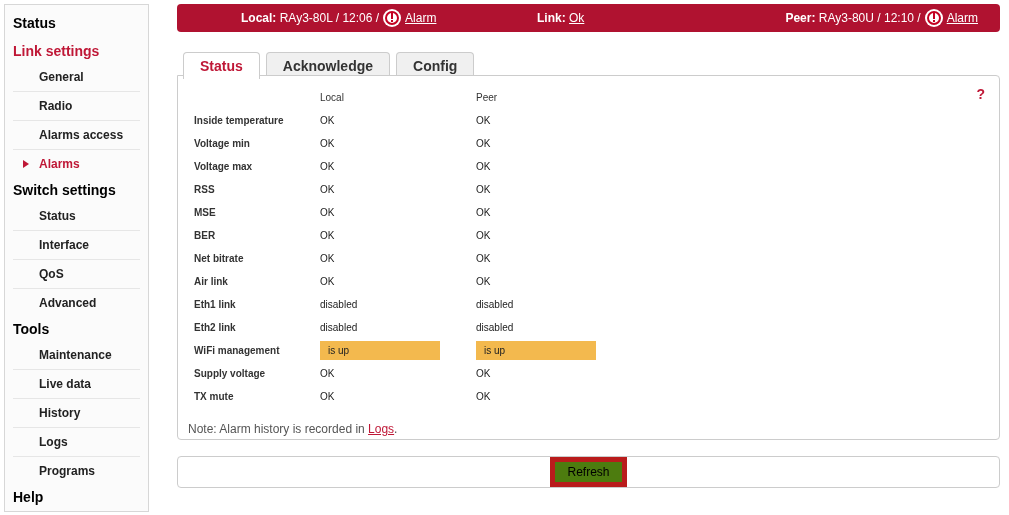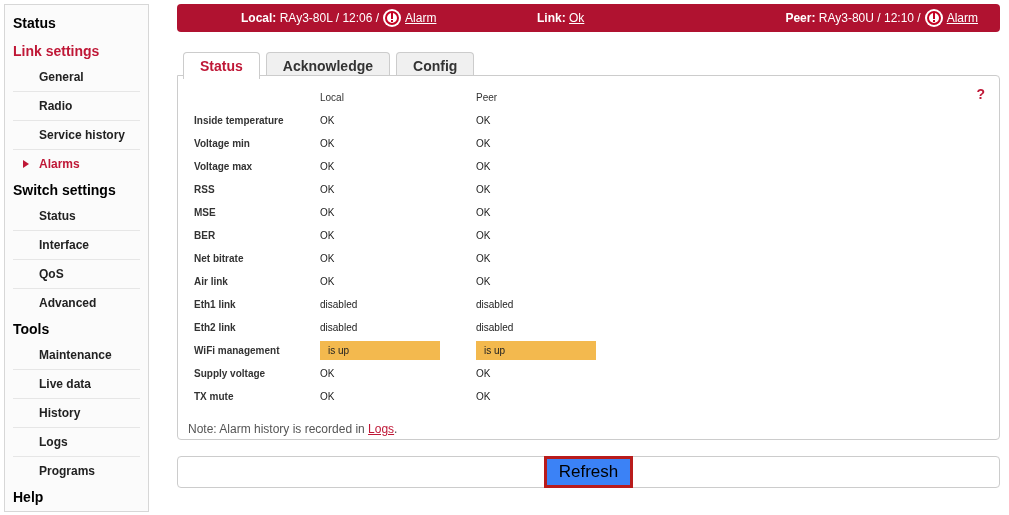--- a/index.html
+++ b/index.html
@@ -34,34 +34,34 @@
   table.status{border-collapse:collapse;margin:10px 0 0 8px;font-size:10px}
   table.status th{font-weight:normal;color:#333;text-align:left;padding:2px 8px}
   table.status td,table.status th.rowh{padding:2px 8px;height:19px;line-height:19px}
   table.status th.rowh{font-weight:bold;text-align:left;width:110px;white-space:nowrap}
   table.status td.val{width:140px}
   .warn{background:#f3b94e;display:inline-block;width:120px;padding:0 8px;box-sizing:border-box}
   #note{font-size:12px;color:#555;margin:14px 0 0 10px}
   #note a{color:#bf1736;text-decoration:underline;cursor:pointer}
   
   #refresh-box{position:absolute;left:177px;top:456px;width:823px;height:32px;border:1px solid #ccc;border-radius:4px;box-sizing:border-box;display:flex;align-items:center;justify-content:center}
-  #refresh-box button{font-size:17px;padding:3px 12px;background:#3b82f6;border:3px solid #b91c1c;cursor:pointer}
+  #refresh-box button{font-size:12px;padding:3px 12px;background:#4d7c0f;border:5px solid #b91c1c;cursor:pointer}
 </style>
 </head>
 <body>
 <div id="wrap">
 
 <div id="sidebar">
   <div class="nav-h">Status</div>
   <div class="nav-h active">Link settings</div>
   <div class="nav-item">General</div>
   <div class="nav-sep"></div>
   <div class="nav-item">Radio</div>
   <div class="nav-sep"></div>
-  <div class="nav-item">Service history</div>
+  <div class="nav-item">Alarms access</div>
   <div class="nav-sep"></div>
   <div class="nav-item sel">Alarms</div>
   <div class="nav-h">Switch settings</div>
   <div class="nav-item">Status</div>
   <div class="nav-sep"></div>
   <div class="nav-item">Interface</div>
   <div class="nav-sep"></div>
   <div class="nav-item">QoS</div>
   <div class="nav-sep"></div>
   <div class="nav-item">Advanced</div>

